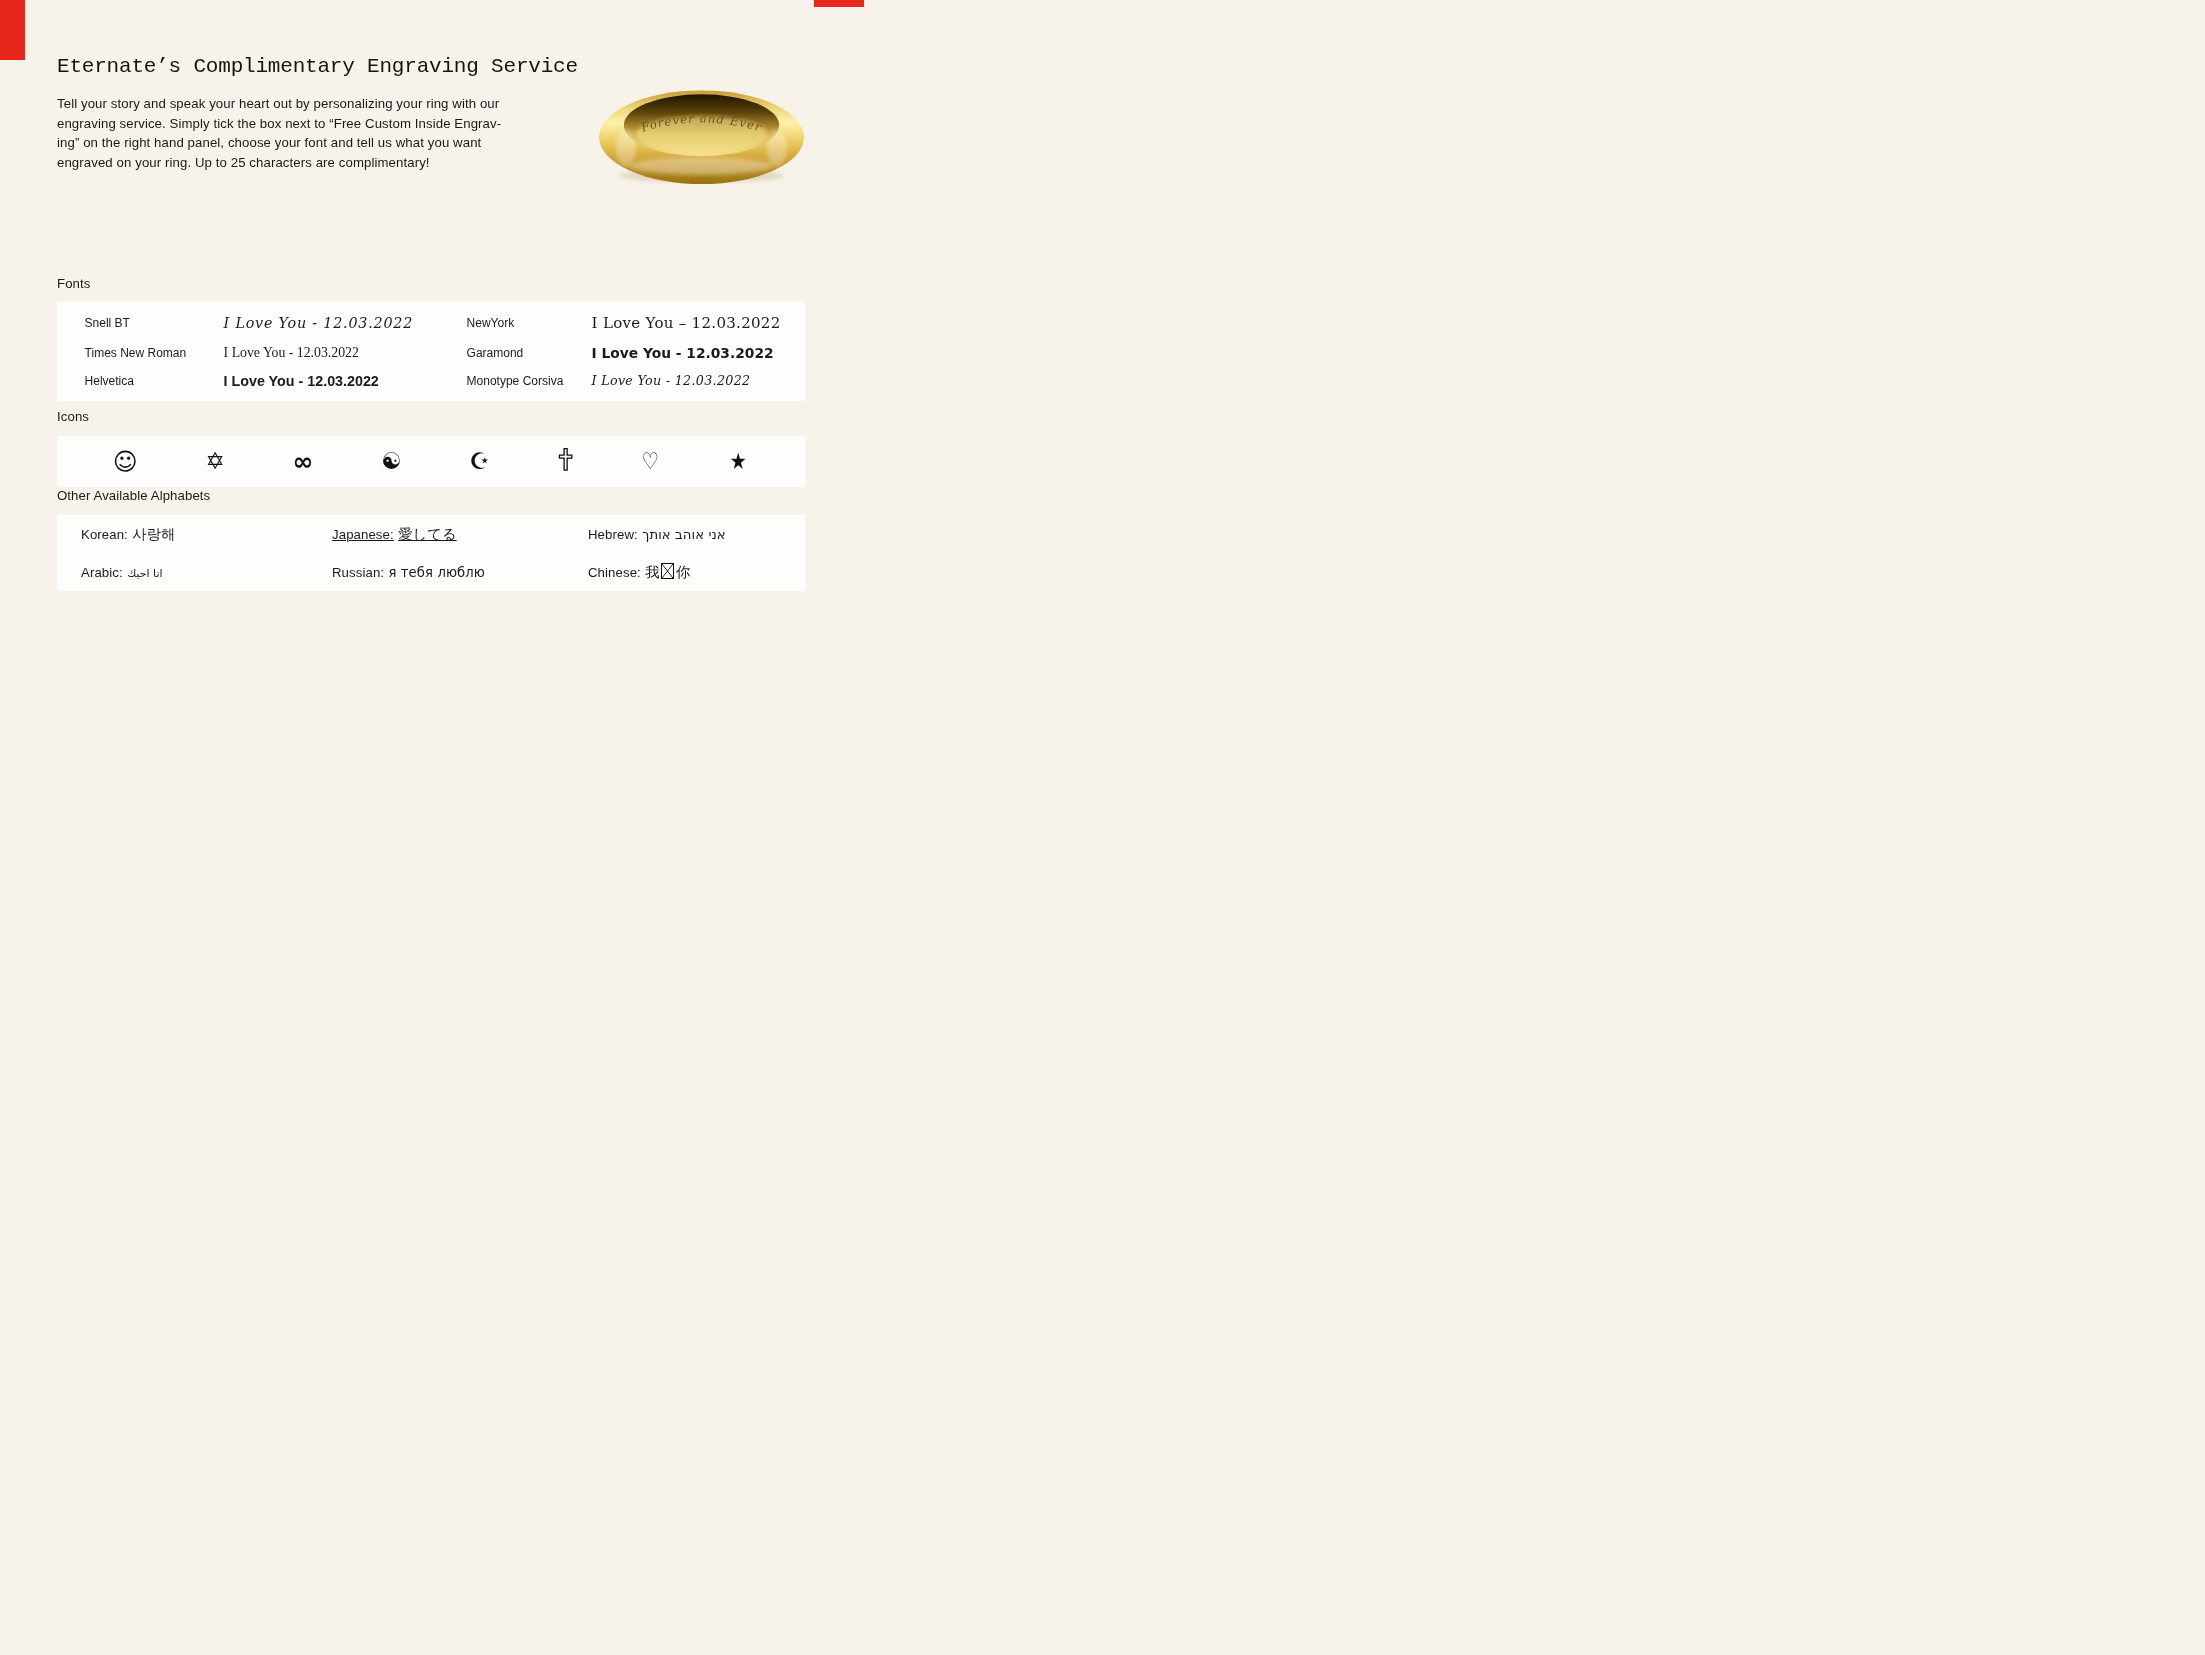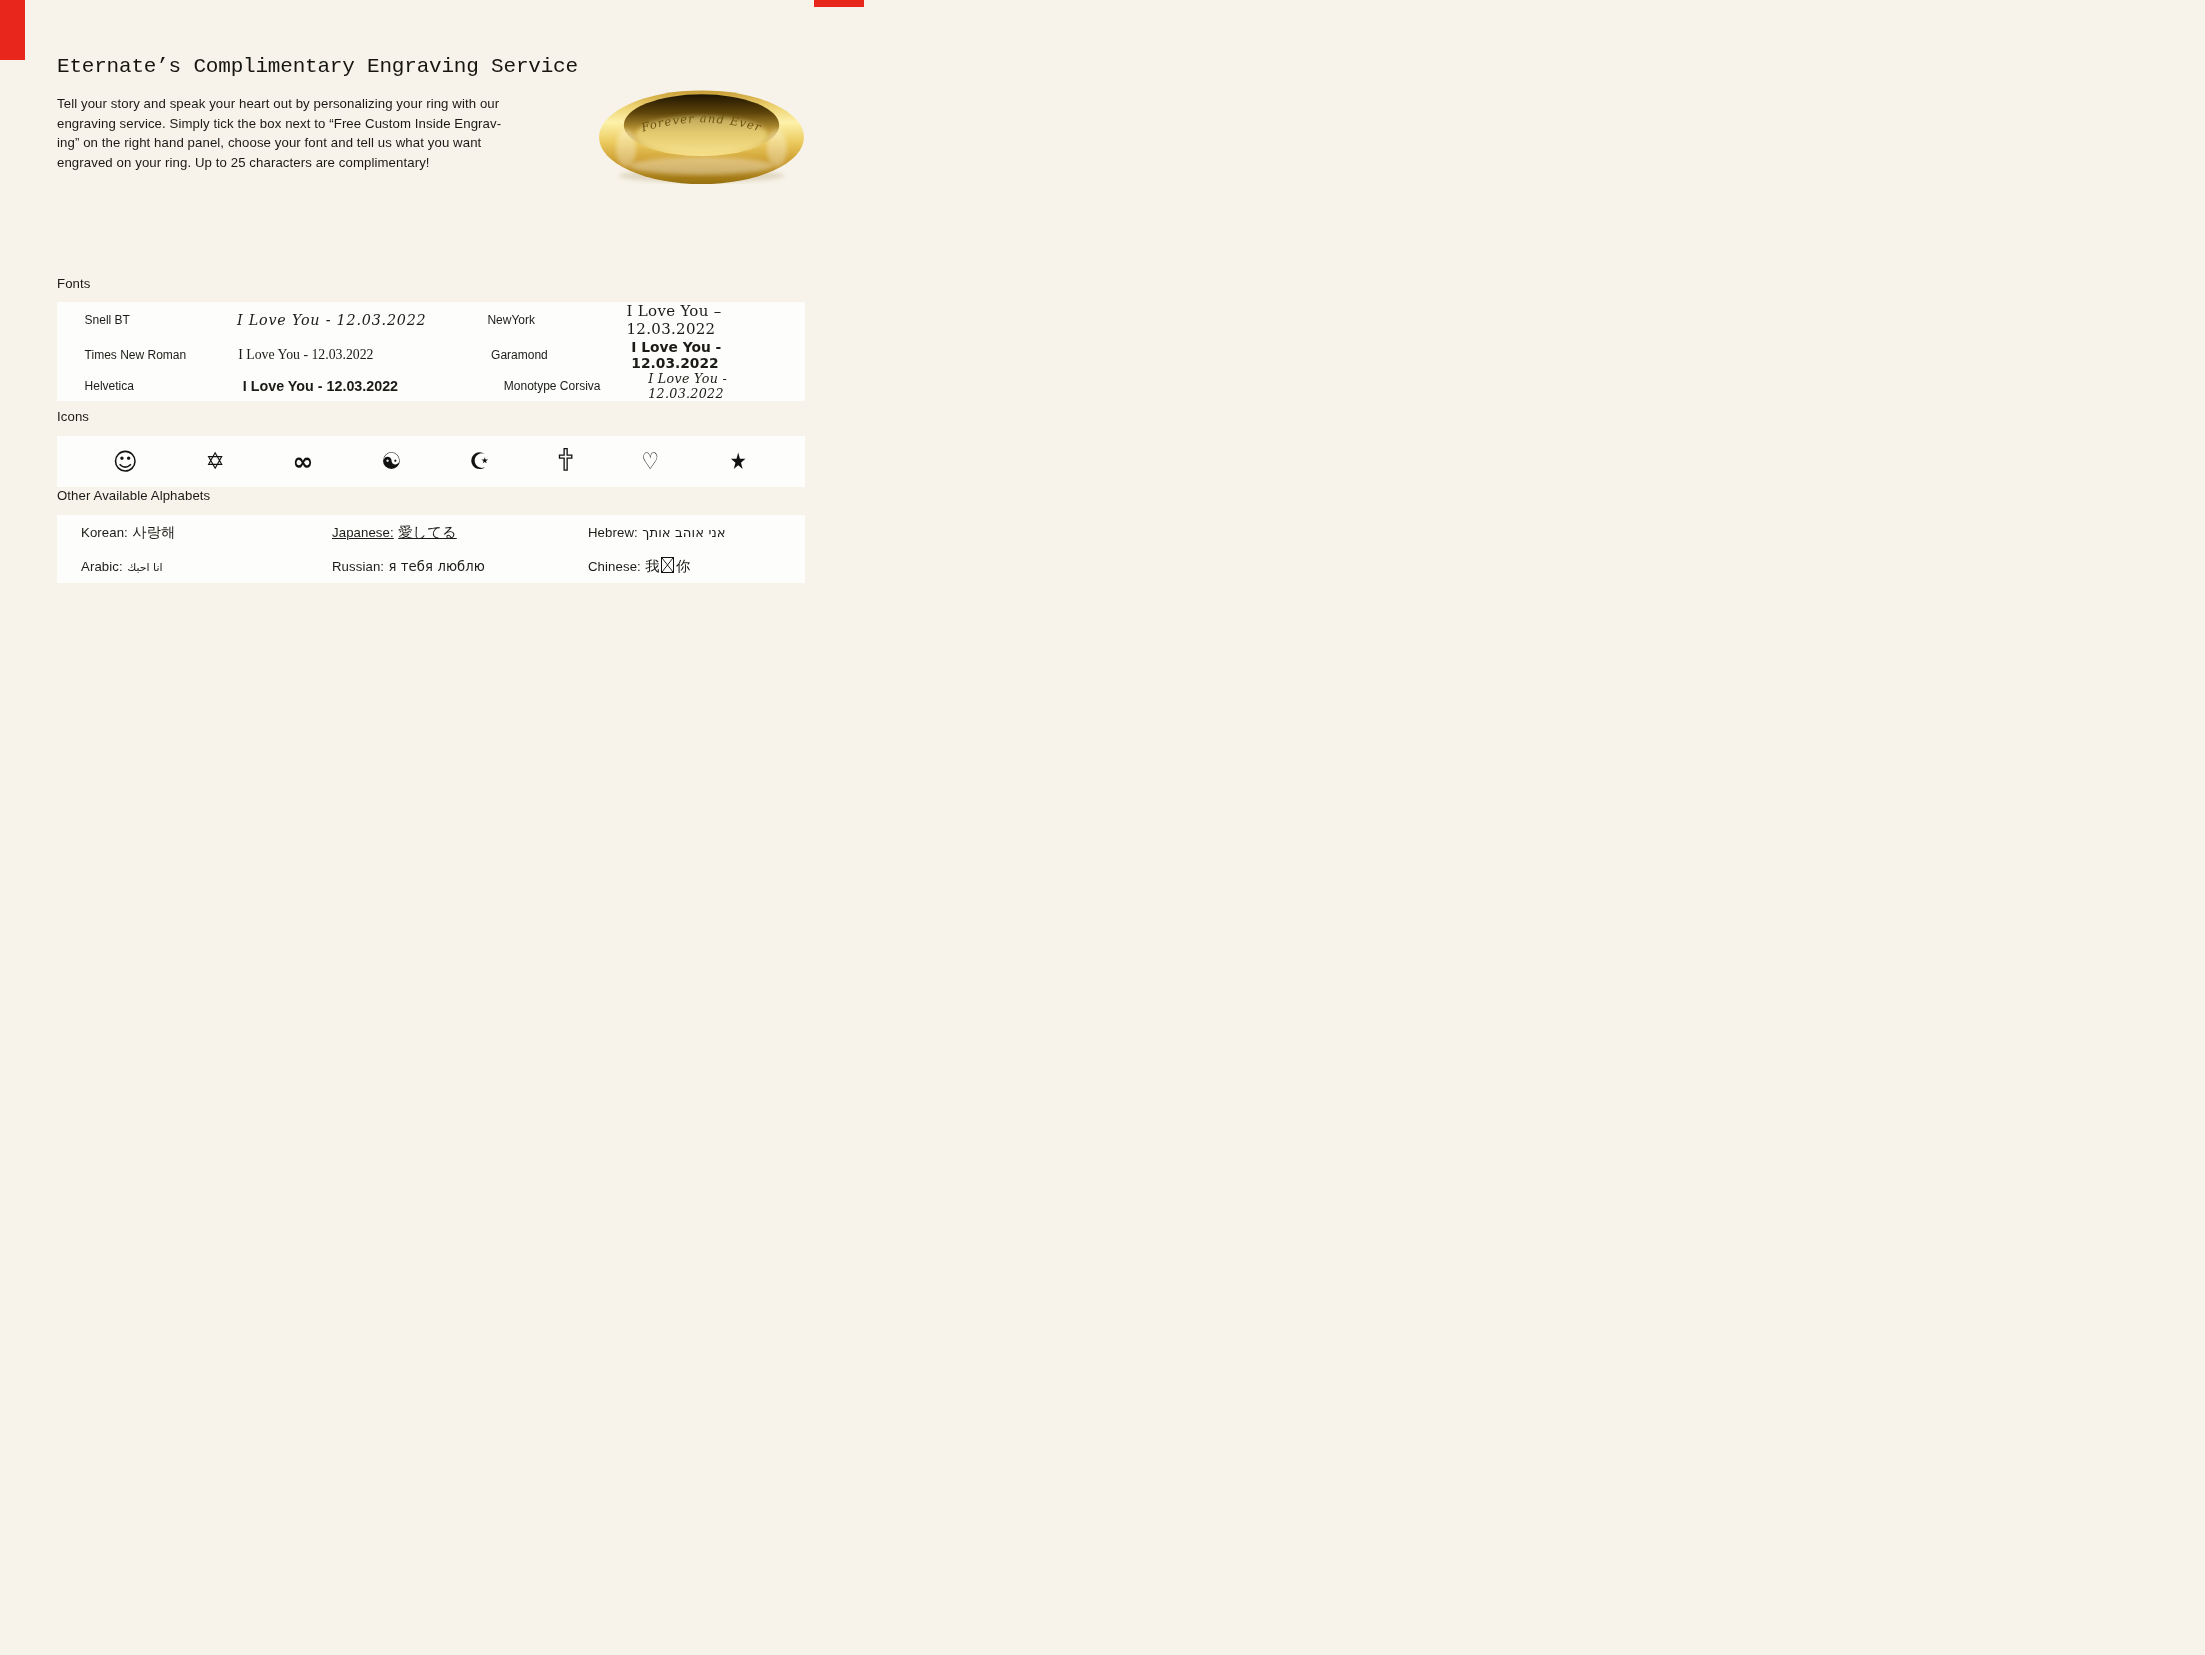--- a/index.html
+++ b/index.html
@@ -26,39 +26,39 @@
   #desc .jline{text-align:justify;text-align-last:justify;}
   #desc .lline{text-align:left;}
   
   .sec-h{font-size:13.2px;letter-spacing:0.1px;color:#1b1a16;}
   #fonts-h{left:57px;top:276px;}
   #icons-h{left:57px;top:409px;}
   #alpha-h{left:57px;top:488px;}
   
   .panel{left:57px;width:748px;background:#fdfdfc;}
   #fonts-panel{top:302px;height:99px;display:flex;flex-direction:column;justify-content:space-evenly;}
-  .f-row{display:flex;align-items:center;padding-left:27.6px;gap:21px;}
+  .f-row{display:flex;align-items:center;padding-left:27.6px;}
   .f-label{width:139px;font-size:12px;}
   .f-label2{width:125px;font-size:12px;}
   .f-sample1{width:243px;}
   .s-snell{font-family:"DejaVu Serif",serif;font-style:italic;font-size:14.3px;letter-spacing:0.8px;}
   .s-times{font-family:"Liberation Serif",serif;font-size:13.8px;}
   .s-helv{font-family:"Liberation Sans",sans-serif;font-weight:700;font-size:14.3px;}
   .s-ny{font-family:"DejaVu Serif",serif;font-size:15px;letter-spacing:0.3px;}
   .s-gara{font-family:"DejaVu Sans",sans-serif;font-weight:700;font-size:13.8px;}
   .s-cors{font-family:"DejaVu Serif",serif;font-style:italic;font-size:12.7px;letter-spacing:0.3px;}
   
   #icons-panel{top:436px;height:51px;display:flex;align-items:center;justify-content:space-around;padding:0 22px;box-sizing:border-box;}
   .icon{font-family:"DejaVu Sans",sans-serif;font-size:23px;line-height:1;color:#111;}
   .icon-infinity{font-weight:700;font-size:25px;}
   .icon-heart{transform:scaleX(0.85);}
   .icon-star{transform:scaleX(0.82);}
   .icon-smiley{font-size:24px;}
   
-  #alpha-panel{top:515px;height:68px;display:grid;
+  #alpha-panel{top:515px;height:76px;display:grid;
     grid-template-columns:251px 256px auto;
     grid-template-rows:1fr 1fr;
     align-items:center;
     padding-left:24px;box-sizing:border-box;}
   .a-item{font-size:13.2px;letter-spacing:0.1px;}
   .a-label{margin-right:4.4px;}
   .a-text{font-family:"DejaVu Sans",sans-serif;font-size:13.2px;}
   .a-text-cjk{font-family:"DejaVu Sans",sans-serif;font-size:14.3px;}
   .a-text-ar{font-size:11px;}
   .tofu{

